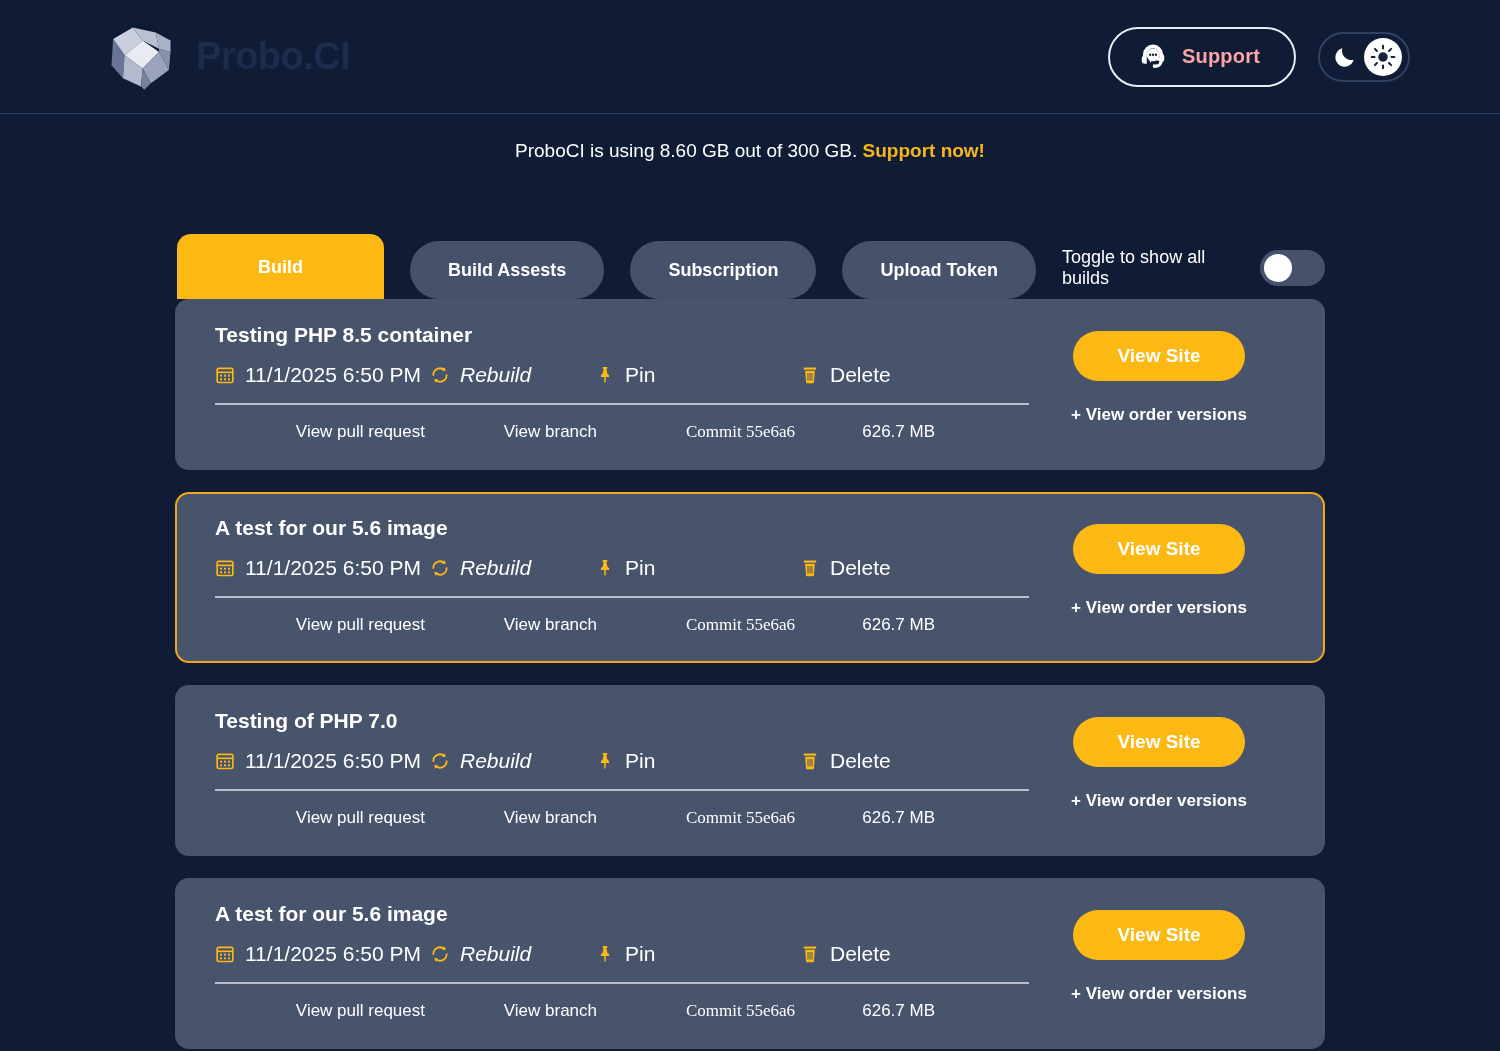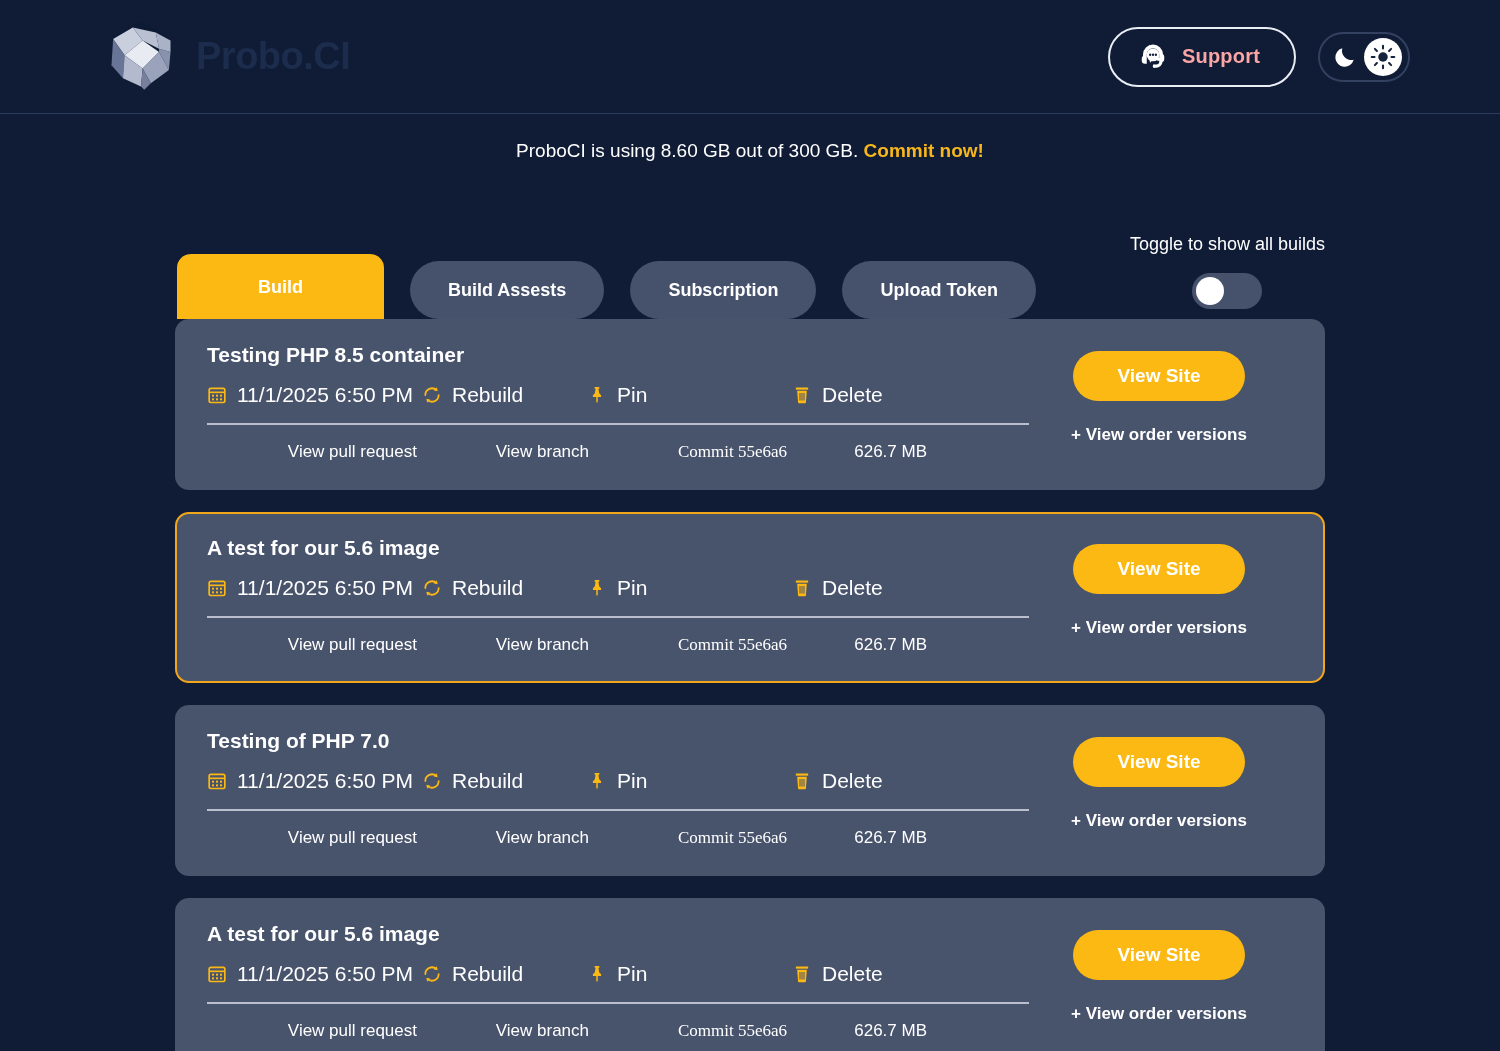--- a/index.html
+++ b/index.html
@@ -122,21 +122,20 @@
     min-width: 207px;
     padding-bottom: 6px;
   }
 
   .toggle-group {
     margin-left: auto;
     display: flex;
     align-items: center;
     gap: 18px;
     padding-bottom: 10px;
-    flex-direction: column;
   }
   .toggle-label { color: #ffffff; font-size: 18px; }
   .switch {
     width: 70px; height: 36px;
     border-radius: 20px;
     background: #46516c;
     display: flex; align-items: center;
     padding: 4px;
     cursor: pointer;
   }
@@ -146,21 +145,21 @@
   }
 
   
   .cards { margin-top: 0; }
 
   .card {
     background: #48536c;
     border-radius: 14px;
     border: 2px solid transparent;
     margin-bottom: 22px;
-    padding: 22px 34px 26px 30px;
+    padding: 22px 34px 26px 38px;
     position: relative;
     display: flex;
   }
   .card.highlight { border-color: #f2a71b; }
 
   .card-main { flex: 1; min-width: 0; max-width: 845px; }
 
   .card-title {
     font-size: 21px;
     font-weight: bold;
@@ -175,21 +174,21 @@
     border-bottom: 2px solid #b9bfcc;
   }
   .meta-item {
     display: flex;
     align-items: center;
     gap: 10px;
     color: #ffffff;
     font-size: 21px;
   }
   .meta-item.date   { width: 215px; }
-  .meta-item.rebuild{ width: 165px; }
+  .meta-item.rebuild{ width: 165px; font-style: italic; }
   .meta-item.pin    { width: 205px; }
   .meta-item.delete { width: 160px; }
   .meta-item.action { cursor: pointer; }
   .meta-icon { width: 20px; height: 20px; flex: none; display: block; }
 
   .links-row {
     display: flex;
     align-items: center;
     padding-top: 17px;
     color: #ffffff;
@@ -283,21 +282,21 @@
           </g>
         </svg>
       </div>
     </div>
 
   </div>
 </div>
 
 <div class="usage-banner">
   <span>ProboCI is using 8.60 GB out of 300 GB.</span>
-  <span class="upgrade">Commit now!</span>
+  <span class="upgrade">Support now!</span>
 </div>
 
 <div class="page">
 
   <div class="tabs-row">
     <div class="tab active">Build</div>
     <div class="tab">Build Assests</div>
     <div class="tab">Subscription</div>
     <div class="tab">Upload Token</div>
 

